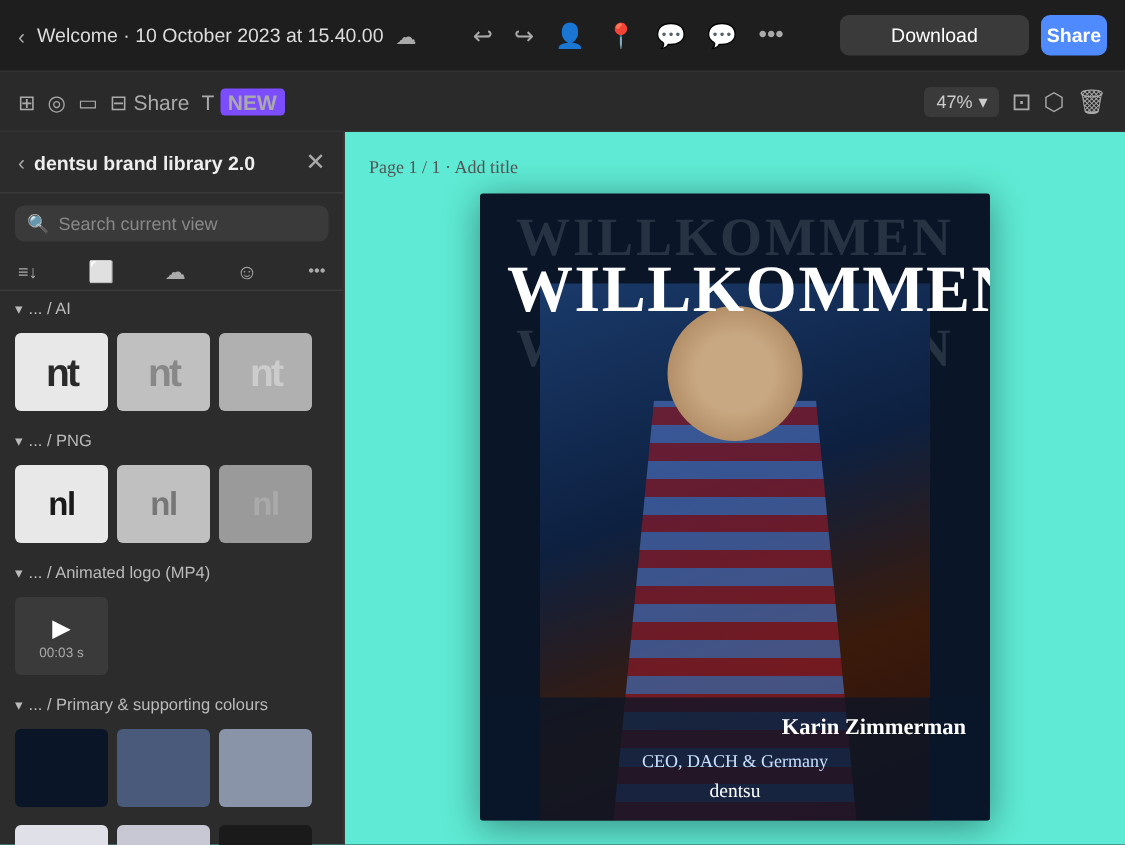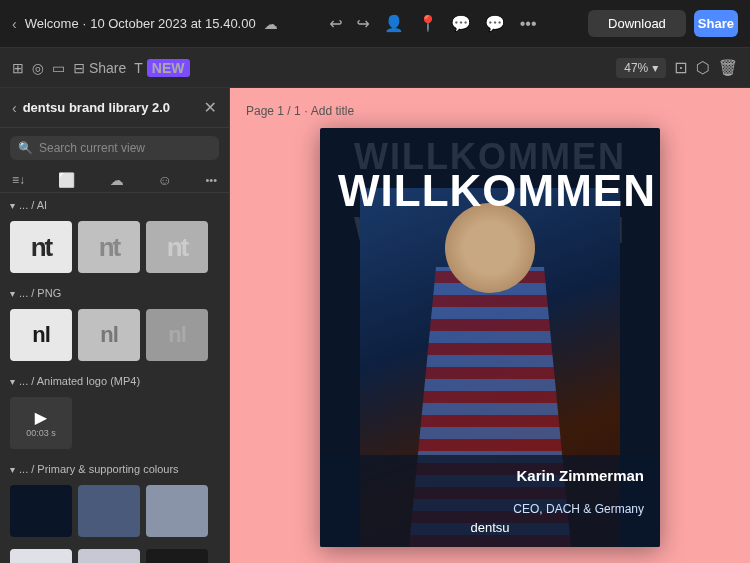--- a/index.html
+++ b/index.html
@@ -14,21 +14,21 @@
     .top-bar-left { display: flex; align-items: center; gap: 8px; }
     .top-bar-left .back-arrow { color: #aaa; font-size: 14px; cursor: pointer; }
     .top-bar-title { color: #ddd; font-size: 13px; }
     .cloud-icon { color: #aaa; font-size: 14px; }
     .top-bar-center { display: flex; align-items: center; gap: 10px; }
     .top-bar-icons { display: flex; gap: 14px; align-items: center; }
     .top-bar-icons span { color: #aaa; font-size: 16px; cursor: pointer; }
     .top-bar-right { display: flex; align-items: center; gap: 8px; }
     .btn-download {
       background: #3a3a3a; color: #fff; border: none; border-radius: 6px;
-      padding: 6px 20px; font-size: 13px; cursor: pointer;
+      padding: 6px 34px; font-size: 13px; cursor: pointer;
     }
     .btn-share {
       background: #4f8aff; color: #fff; border: none; border-radius: 6px;
       padding: 6px 4px; font-size: 13px; cursor: pointer; font-weight: 600;
     }
 
     
     .second-bar {
       display: flex; align-items: center; justify-content: space-between;
       background: #2a2a2a; height: 40px; padding: 0 12px;
@@ -131,22 +131,22 @@
     .color-swatches { display: flex; gap: 6px; padding: 4px 10px 8px 10px; }
     .swatch {
       width: 62px; height: 52px; border-radius: 4px; cursor: pointer;
     }
 
     .small-swatches { display: flex; gap: 6px; padding: 4px 10px 8px 10px; }
     .small-swatch { width: 62px; height: 40px; border-radius: 4px; cursor: pointer; }
 
     
     .canvas-area {
-      flex: 1; background: #fca5a5; display: flex; flex-direction: column;
-      align-items: center; padding: 16px; overflow: hidden; position: relative;
+      flex: 1; background: #5eead4; display: flex; flex-direction: column;
+      align-items: center; padding: 16px; overflow: hidden; position: relative; font-family: Liberation Serif, serif;
     }
     .page-label {
       align-self: flex-start; color: #555; font-size: 12px; margin-bottom: 10px;
     }
     .canvas-card {
       width: 340px; height: 420px;
       background: #0a1628;
       position: relative; overflow: hidden; border-radius: 2px;
       box-shadow: 0 4px 24px rgba(0,0,0,0.4);
     }
@@ -197,21 +197,21 @@
       background: radial-gradient(circle, #c8a882 40%, #a07850 100%);
       z-index: 3;
     }
 
     .card-info {
       position: absolute; bottom: 0; left: 0; right: 0;
       background: rgba(10, 22, 40, 0.75);
       padding: 12px 16px; z-index: 5;
     }
     .card-name { color: #fff; font-size: 15px; font-weight: 700; text-align: right; }
-    .card-title-text { color: #cce0ff; font-size: 12px; text-align: right; margin-top: 18px; }
+    .card-title-text { color: #cce0ff; font-size: 12px; text-align: center; margin-top: 6px; }
     .card-brand { color: #fff; font-size: 13px; text-align: center; margin-top: 4px; font-weight: 500; }
   </style>
 </head>
 <body>
 
 <div class="top-bar">
   <div class="top-bar-left">
     <span class="back-arrow">‹</span>
     <span class="top-bar-title">Welcome · 10 October 2023 at 15.40.00</span>
     <span class="cloud-icon">☁</span>

